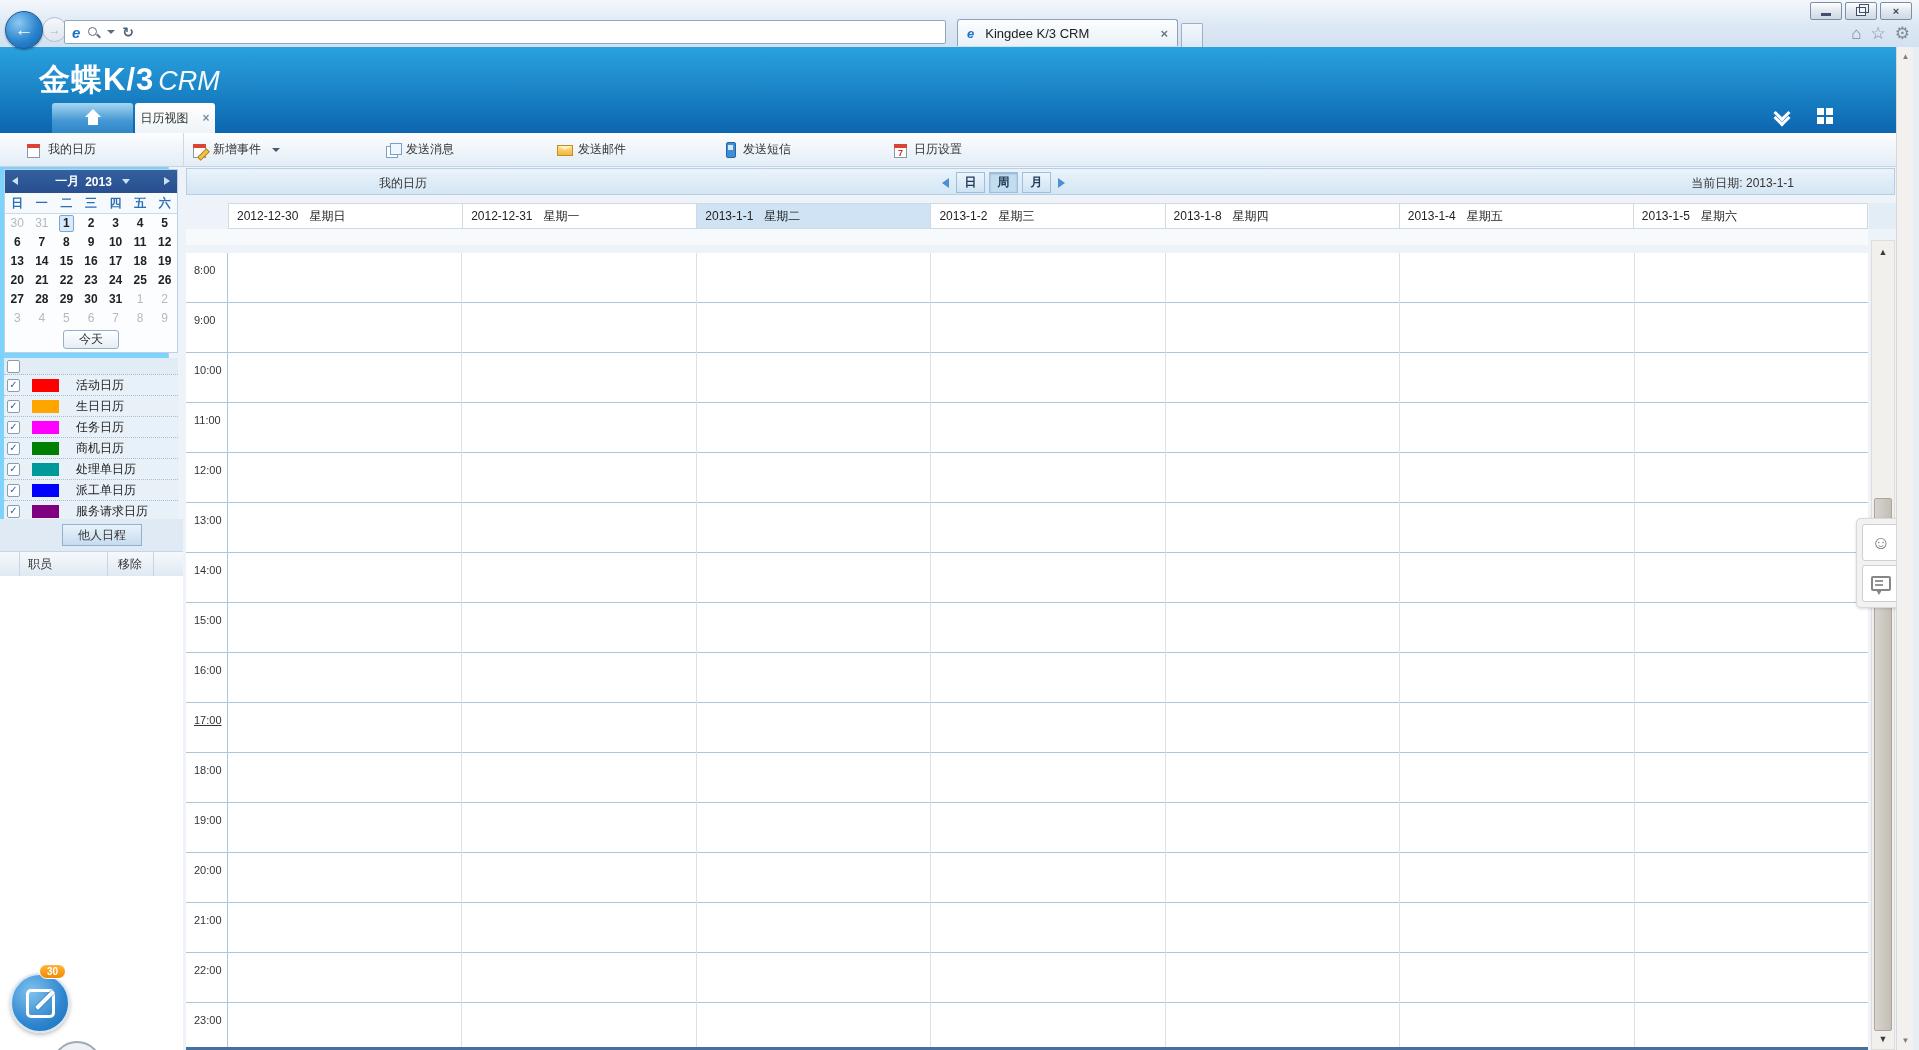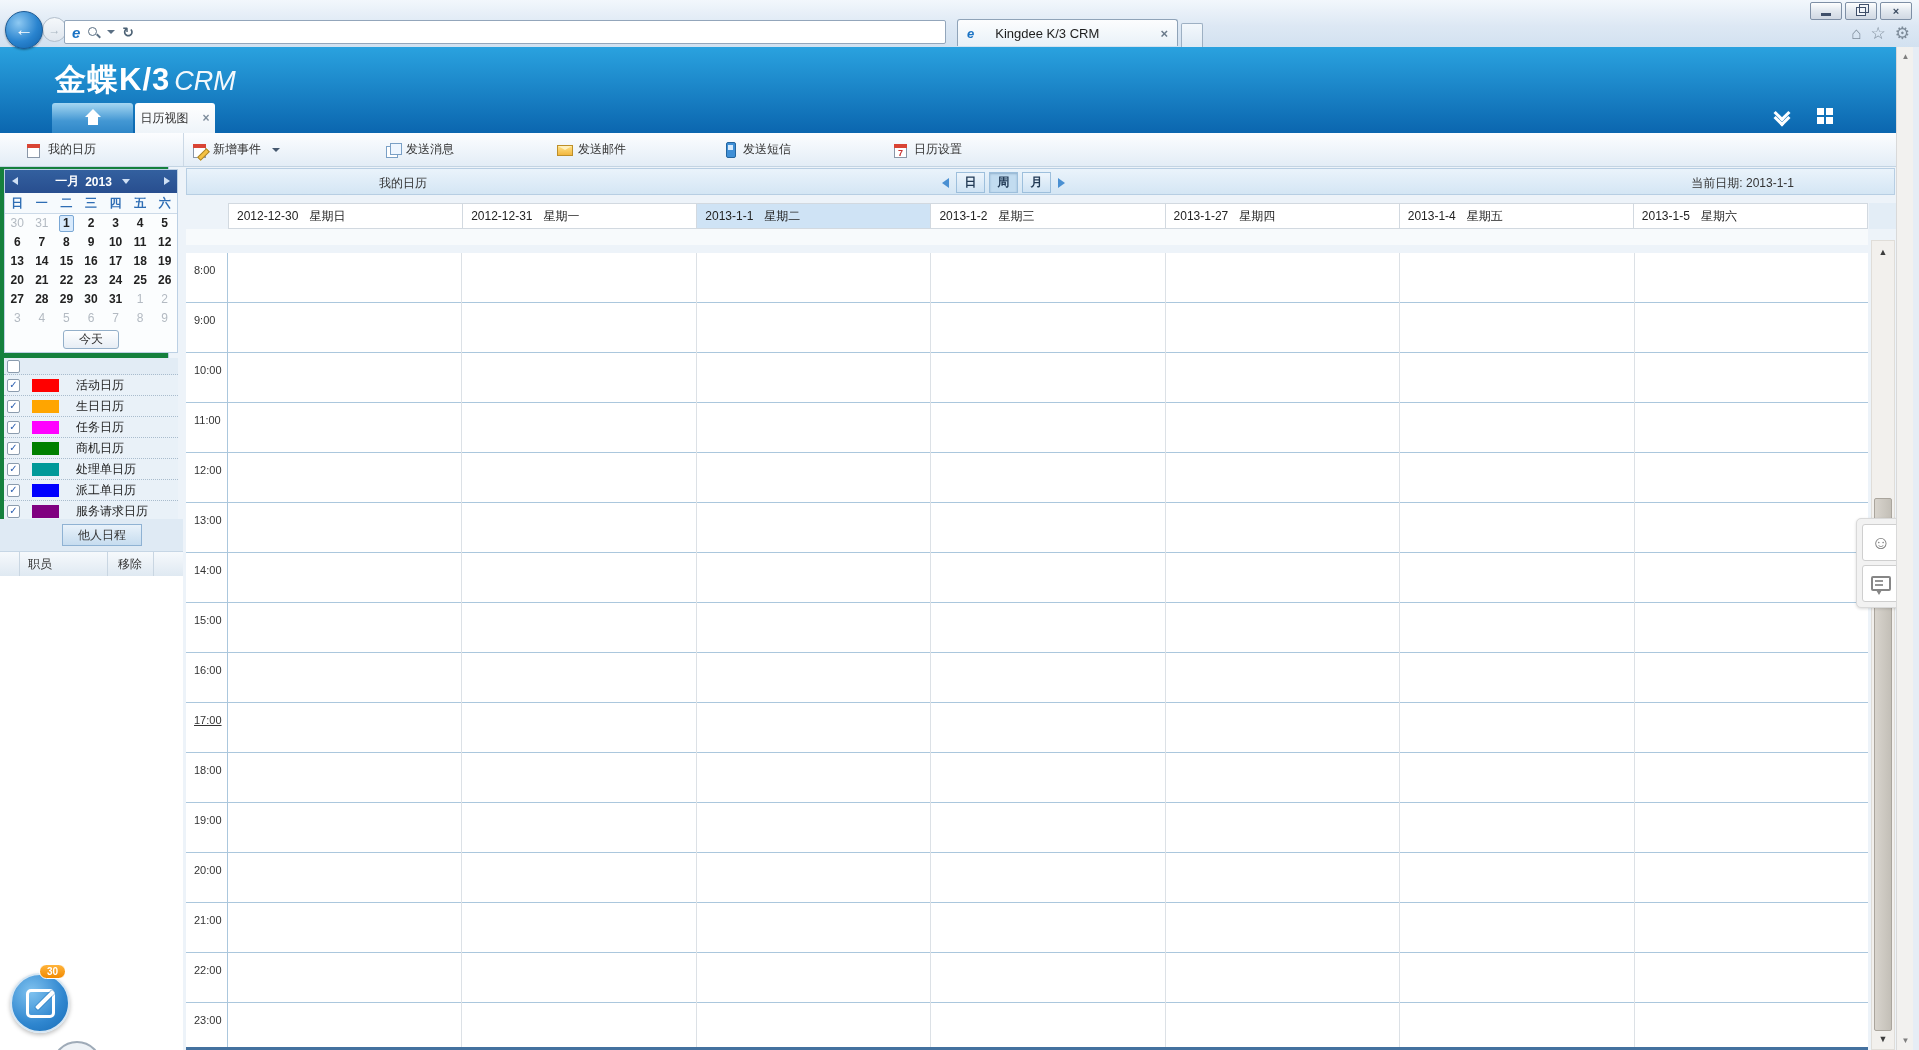--- a/index.html
+++ b/index.html
@@ -25,38 +25,38 @@
   .url-icons{display:flex;align-items:center;gap:7px}
   .search-ic{width:13px;height:13px;position:relative}
   .search-ic::before{content:"";position:absolute;left:1px;top:1px;width:7px;height:7px;border:1.5px solid #5a6f83;border-radius:50%}
   .search-ic::after{content:"";position:absolute;left:9px;top:9px;width:5px;height:2px;background:#5a6f83;transform:rotate(45deg)}
   .caret-sm{width:0;height:0;border-left:4px solid transparent;border-right:4px solid transparent;border-top:4px solid #5a6f83}
   .refresh-ic{color:#4d6275;font-size:14px;font-weight:bold;line-height:14px}
   .tab{position:absolute;left:957px;top:19px;width:221px;height:27px;
        background:linear-gradient(#fcfdfe,#e9f1f8);border:1px solid #8fa3b8;border-bottom:none;
        border-radius:3px 3px 0 0;display:flex;align-items:center;padding:0 9px;box-sizing:border-box;
        font-size:13px;color:#1d1d1d}
-  .tab .title{margin-left:14px}
+  .tab .title{margin-left:4px}
   .tab .close{margin-left:auto;color:#6a7a8a;font-size:13px;font-weight:bold}
   .tab-stub{position:absolute;left:1181px;top:23px;width:20px;height:23px;
             background:linear-gradient(#f3f8fc,#dfeaf4);border:1px solid #9db0c3;border-bottom:none;border-radius:2px 2px 0 0}
   .win-controls{position:absolute;right:7px;top:2px;display:flex}
   .win-btn{width:30px;height:16px;border:1px solid #7e8fa5;margin-left:3px;border-radius:2px;
            background:linear-gradient(#fefefe,#e2e8ef 50%,#d0d8e3);
            display:flex;align-items:center;justify-content:center;color:#3a4a60;font-size:11px;font-weight:bold}
   .wmin{width:10px;height:3px;background:#40506a;margin-top:7px}
   .wrest{position:relative;width:8px;height:7px;border:1px solid #40506a;background:#f2f5f9}
   .wrest::before{content:"";position:absolute;left:2px;top:-4px;width:8px;height:7px;border:1px solid #40506a}
   .chrome-icons{position:absolute;right:9px;top:24px;display:flex;gap:9px;font-size:17px;color:#7d8b99;align-items:center}
   .chrome-icons span{line-height:20px}
 
   
   .bluehead{position:absolute;left:0;top:47px;width:1896px;height:86px;
             background:linear-gradient(#2aa2df,#0b66af)}
-  .logo{position:absolute;left:55px;top:12px;color:#fff;white-space:nowrap}
+  .logo{position:absolute;left:39px;top:12px;color:#fff;white-space:nowrap}
   .logo .l1{font-size:31px;font-weight:bold;letter-spacing:1px}
   .logo .l2{font-size:27px;font-style:italic;font-weight:normal;margin-left:4px;opacity:.95}
   .userbar{position:absolute;right:145px;top:22px;display:flex;align-items:center;color:#fff;font-size:12px;white-space:nowrap}
   .userbar .uname{margin-right:5px}
   .wcaret{width:0;height:0;border-left:4px solid transparent;border-right:4px solid transparent;border-top:5px solid #e8f2fa;display:inline-block;margin-left:3px}
   .userbar .company{margin-left:14px;margin-right:40px}
   .hlink{margin-left:16px;display:inline-flex;align-items:center}
   .power{width:11px;height:11px;border:2px solid #fff;border-radius:50%;position:relative;margin-left:9px}
   .power::before{content:"";position:absolute;left:50%;top:-4px;transform:translateX(-50%);
                  width:2px;height:7px;background:#fff;border-left:2px solid #1173b8;border-right:2px solid #1173b8}
@@ -90,21 +90,21 @@
   .ic .pencil{right:-2px;bottom:1px;width:11px;height:3px;background:#f5c242;border:1px solid #a8832a;transform:rotate(-45deg)}
   .ic .seven{left:5px;top:6px;font-size:9px;font-weight:bold;color:#c62f2f}
   .ic .s1{left:1px;top:4px;width:10px;height:10px;background:#fff;border:1px solid #7aa0c6}
   .ic .s2{left:5px;top:1px;width:10px;height:10px;background:#eef6ff;border:1px solid #7aa0c6}
   .ic .env{left:0;top:3px;width:14px;height:9px;background:linear-gradient(#ffe287,#f2b63e);border:1px solid #bd8f2a}
   .ic .env::before{content:"";position:absolute;left:0;top:0;border-left:7px solid transparent;border-right:7px solid transparent;border-top:4px solid #fff0bd}
   .ic .phone{left:4px;top:0;width:8px;height:14px;background:#3f8fd6;border:1px solid #24659f;border-radius:2px}
   .ic .phone::before{content:"";position:absolute;left:1px;top:2px;width:5px;height:5px;background:#d6eafc}
 
   
-  .sidebar{position:absolute;left:0;top:167px;width:169px;height:883px;background:#15803d;
+  .sidebar{position:absolute;left:0;top:167px;width:169px;height:883px;background:#7dd3fc;
            border-right:1px solid #b6cde2;box-sizing:border-box}
   .minical{position:absolute;left:4px;top:2px;width:174px;height:184px;background:#fbfdfe;
            border:1px solid #bcd0e4;box-sizing:border-box}
   .mc-head{height:23px;background:linear-gradient(#33609f,#284e8f);color:#fff;display:flex;align-items:center;
            justify-content:center;font-size:12px;font-weight:bold;position:relative}
   .mc-head .sp{margin:0 3px}
   .mc-arrow{position:absolute;top:7px;width:0;height:0;border-top:4px solid transparent;border-bottom:4px solid transparent}
   .mc-left{left:7px;border-right:6px solid #cfe0f5}
   .mc-right{right:7px;border-left:6px solid #cfe0f5}
   .mc-caret{width:0;height:0;border-left:4px solid transparent;border-right:4px solid transparent;border-top:5px solid #cfe0f5;display:inline-block;margin-left:7px}
@@ -542,21 +542,21 @@
     </div>
     <div class="dh-col today">
       <span>2013-1-1</span>
       <span>星期二</span>
     </div>
     <div class="dh-col">
       <span>2013-1-2</span>
       <span>星期三</span>
     </div>
     <div class="dh-col">
-      <span>2013-1-27</span>
+      <span>2013-1-8</span>
       <span>星期四</span>
     </div>
     <div class="dh-col">
       <span>2013-1-4</span>
       <span>星期五</span>
     </div>
     <div class="dh-col">
       <span>2013-1-5</span>
       <span>星期六</span>
     </div>

